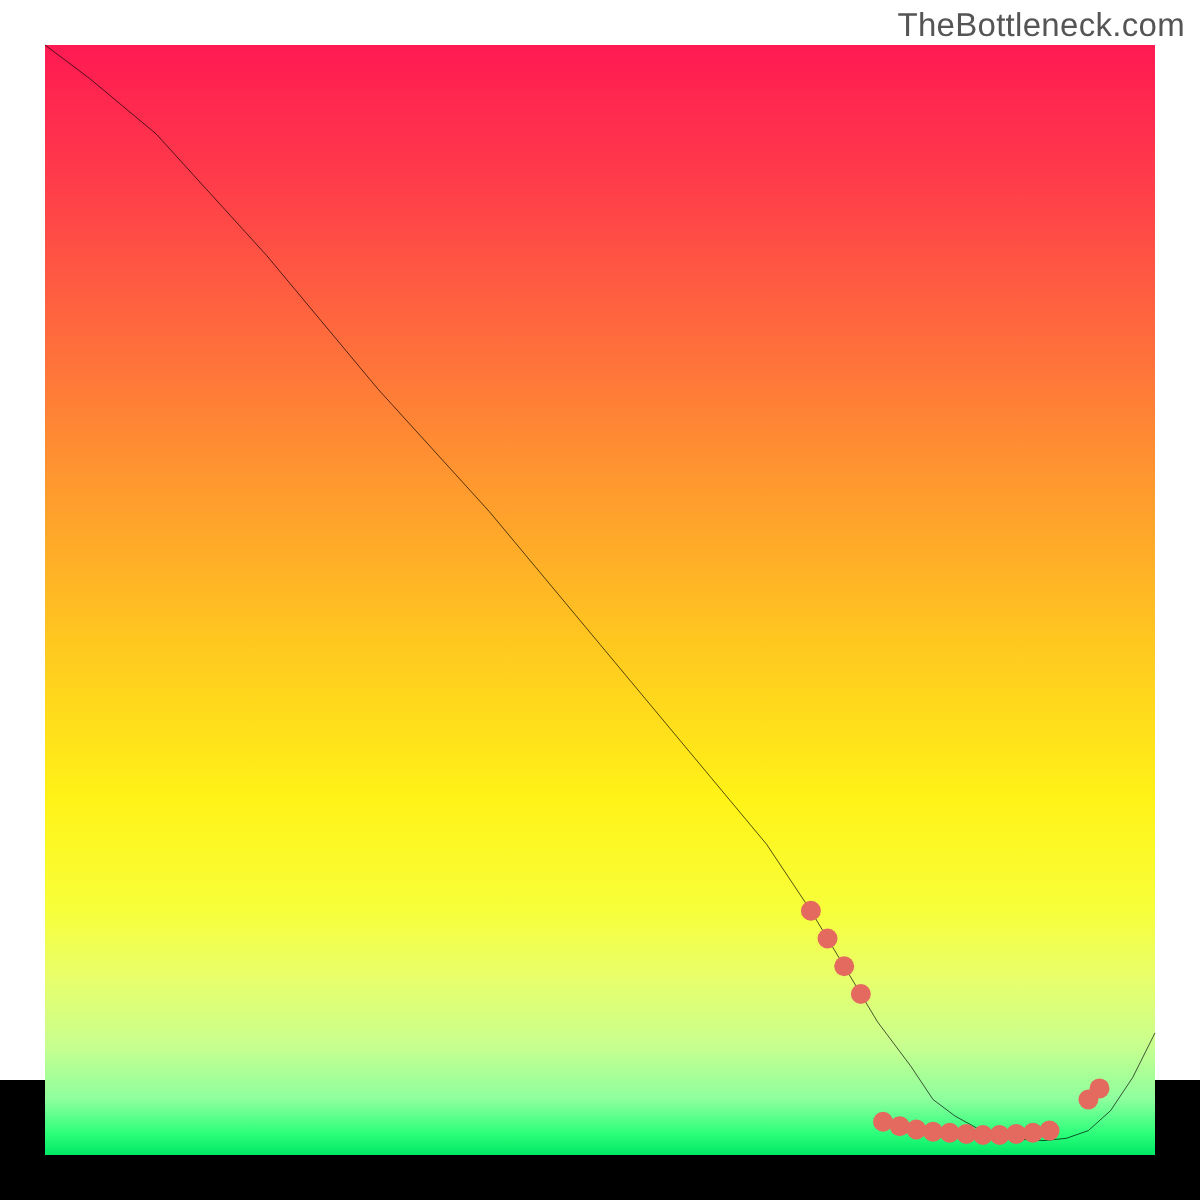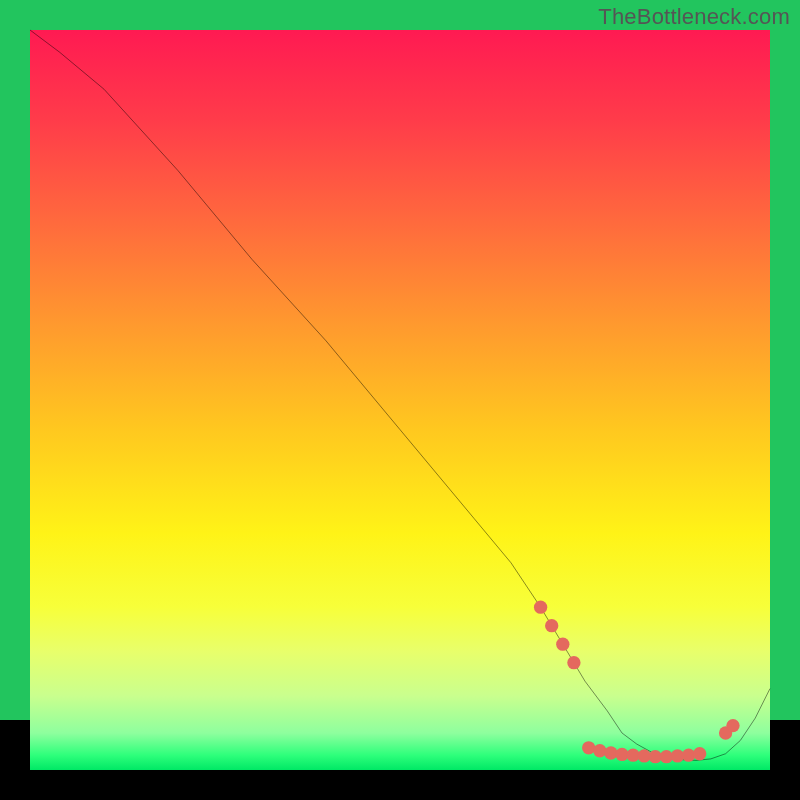--- a/index.html
+++ b/index.html
@@ -8,21 +8,21 @@
     width: 800px;
     height: 800px;
     background: #000;
     overflow: hidden;
     font-family: Arial, Helvetica, sans-serif;
   }
   .frame {
     position: relative;
     width: 800px;
     height: 720px;
-    background: #22c55e;
+    background: #ffffff;
   }
   .watermark {
     position: absolute;
     top: 4px;
     right: 10px;
     color: #555;
     font-size: 22px;
     font-weight: 500;
     letter-spacing: 0.2px;
     z-index: 50;

